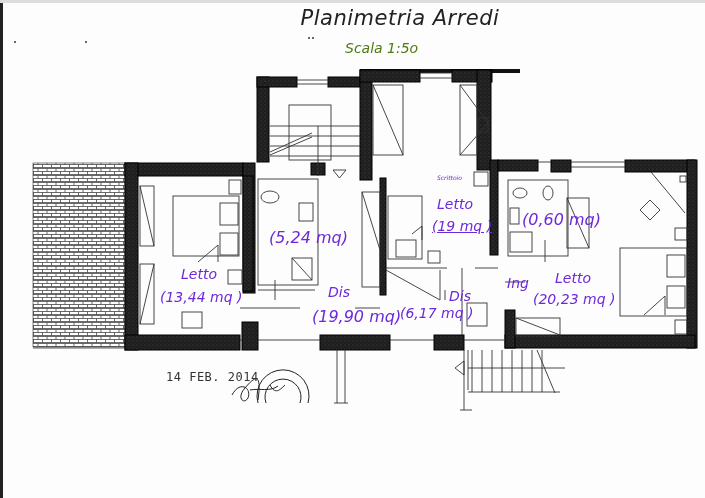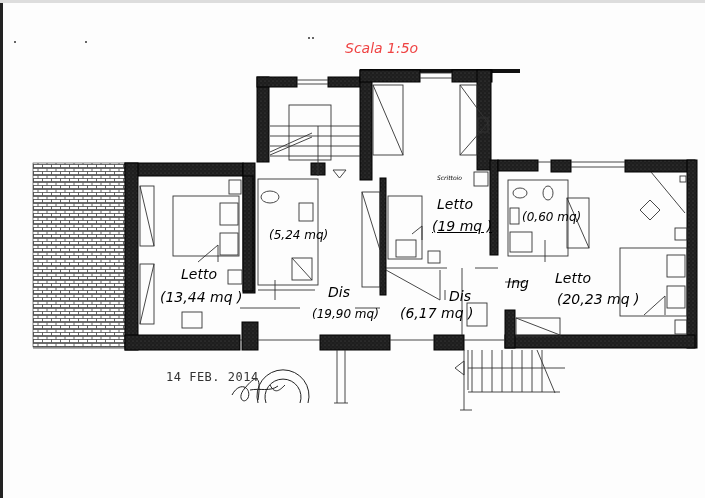--- a/index.html
+++ b/index.html
@@ -1,35 +1,36 @@
 <!DOCTYPE html>
 <html><head>
 <meta charset="utf-8">
 <style>
   html,body{margin:0;padding:0;background:#fff;}
   body{width:705px;height:498px;position:relative;overflow:hidden;font-family:"DejaVu Sans",sans-serif;}
   .frame{position:absolute;left:0;top:0;width:705px;height:498px;background:#fdfdfd;}
   .edge-left{position:absolute;left:0;top:0;width:3px;height:498px;background:#222;}
   .edge-top{position:absolute;left:0;top:0;width:705px;height:3px;background:#ddd;}
   .title{position:absolute;left:290px;top:6px;width:220px;text-align:center;font-style:italic;font-size:21px;color:#222;letter-spacing:0.5px;font-family:"DejaVu Sans",sans-serif;font-weight:300;}
-  .subtitle{position:absolute;left:345px;top:40px;font-style:italic;font-size:14px;color:#ef4444;font-family:"DejaVu Sans",sans-serif;}
+  .subtitle{position:absolute;left:345px;top:40px;font-style:italic;font-size:14px;color:#4d7c0f;font-family:"DejaVu Sans",sans-serif;}
   svg.plan{position:absolute;left:0;top:0;}
-  .lbl{position:absolute;font-style:italic;color:#000000;font-family:"DejaVu Sans",sans-serif;white-space:nowrap;}
+  .lbl{position:absolute;font-style:italic;color:#6d28d9;font-family:"DejaVu Sans",sans-serif;white-space:nowrap;}
   .big{font-size:14px;}
-  .sm{font-size:12px;}
+  .sm{font-size:16px;}
   .tiny{font-size:6px;}
   .stamp-date{position:absolute;left:166px;top:370px;font-size:12px;color:#333;font-family:"DejaVu Sans Mono",monospace;letter-spacing:0.5px;}
 </style>
 </head>
 <body>
 
 <div class="frame">
   <div class="edge-left"></div>
   <div class="edge-top"></div>
 
+  <div class="title">Planimetria Arredi</div>
   <div class="subtitle">Scala 1:5o</div>
 
   <svg class="plan" width="705" height="498" viewBox="0 0 705 498">
     <defs>
       <pattern id="tiles" width="9" height="7" patternUnits="userSpaceOnUse">
         <rect width="9" height="7" fill="#fff"></rect>
         <path d="M0 0.5 H9 M0 3.5 H9 M2 0.5 V3.5 M6.5 3.5 V6.5 M0 6.5 H9" stroke="#444" stroke-width="0.8" fill="none"></path>
       </pattern>
       <pattern id="wallfill" width="4" height="4" patternUnits="userSpaceOnUse">
         <rect width="4" height="4" fill="#1e1e1e"></rect>
@@ -217,16 +218,16 @@
   <span class="lbl big" style="left:432px;top:218px;text-decoration:underline;">(19 mq )</span>
 
   <span class="lbl big" style="left:449px;top:288px;">Dis</span>
   <span class="lbl big" style="left:400px;top:305px;">(6,17 mq )</span>
 
   <span class="lbl big" style="left:469px;top:275px;margin-left:38px;">Ing</span>
 
   <span class="lbl sm" style="left:522px;top:210px;">(0,60 mq)</span>
 
   <span class="lbl big" style="left:555px;top:270px;">Letto</span>
-  <span class="lbl big" style="left:557px;top:291px;text-align:right;">(20,23 mq )</span>
+  <span class="lbl big" style="left:533px;top:291px;text-align:right;">(20,23 mq )</span>
 
   <span class="stamp-date">14 FEB. 2014</span>
 </div>
 
 </body></html>

